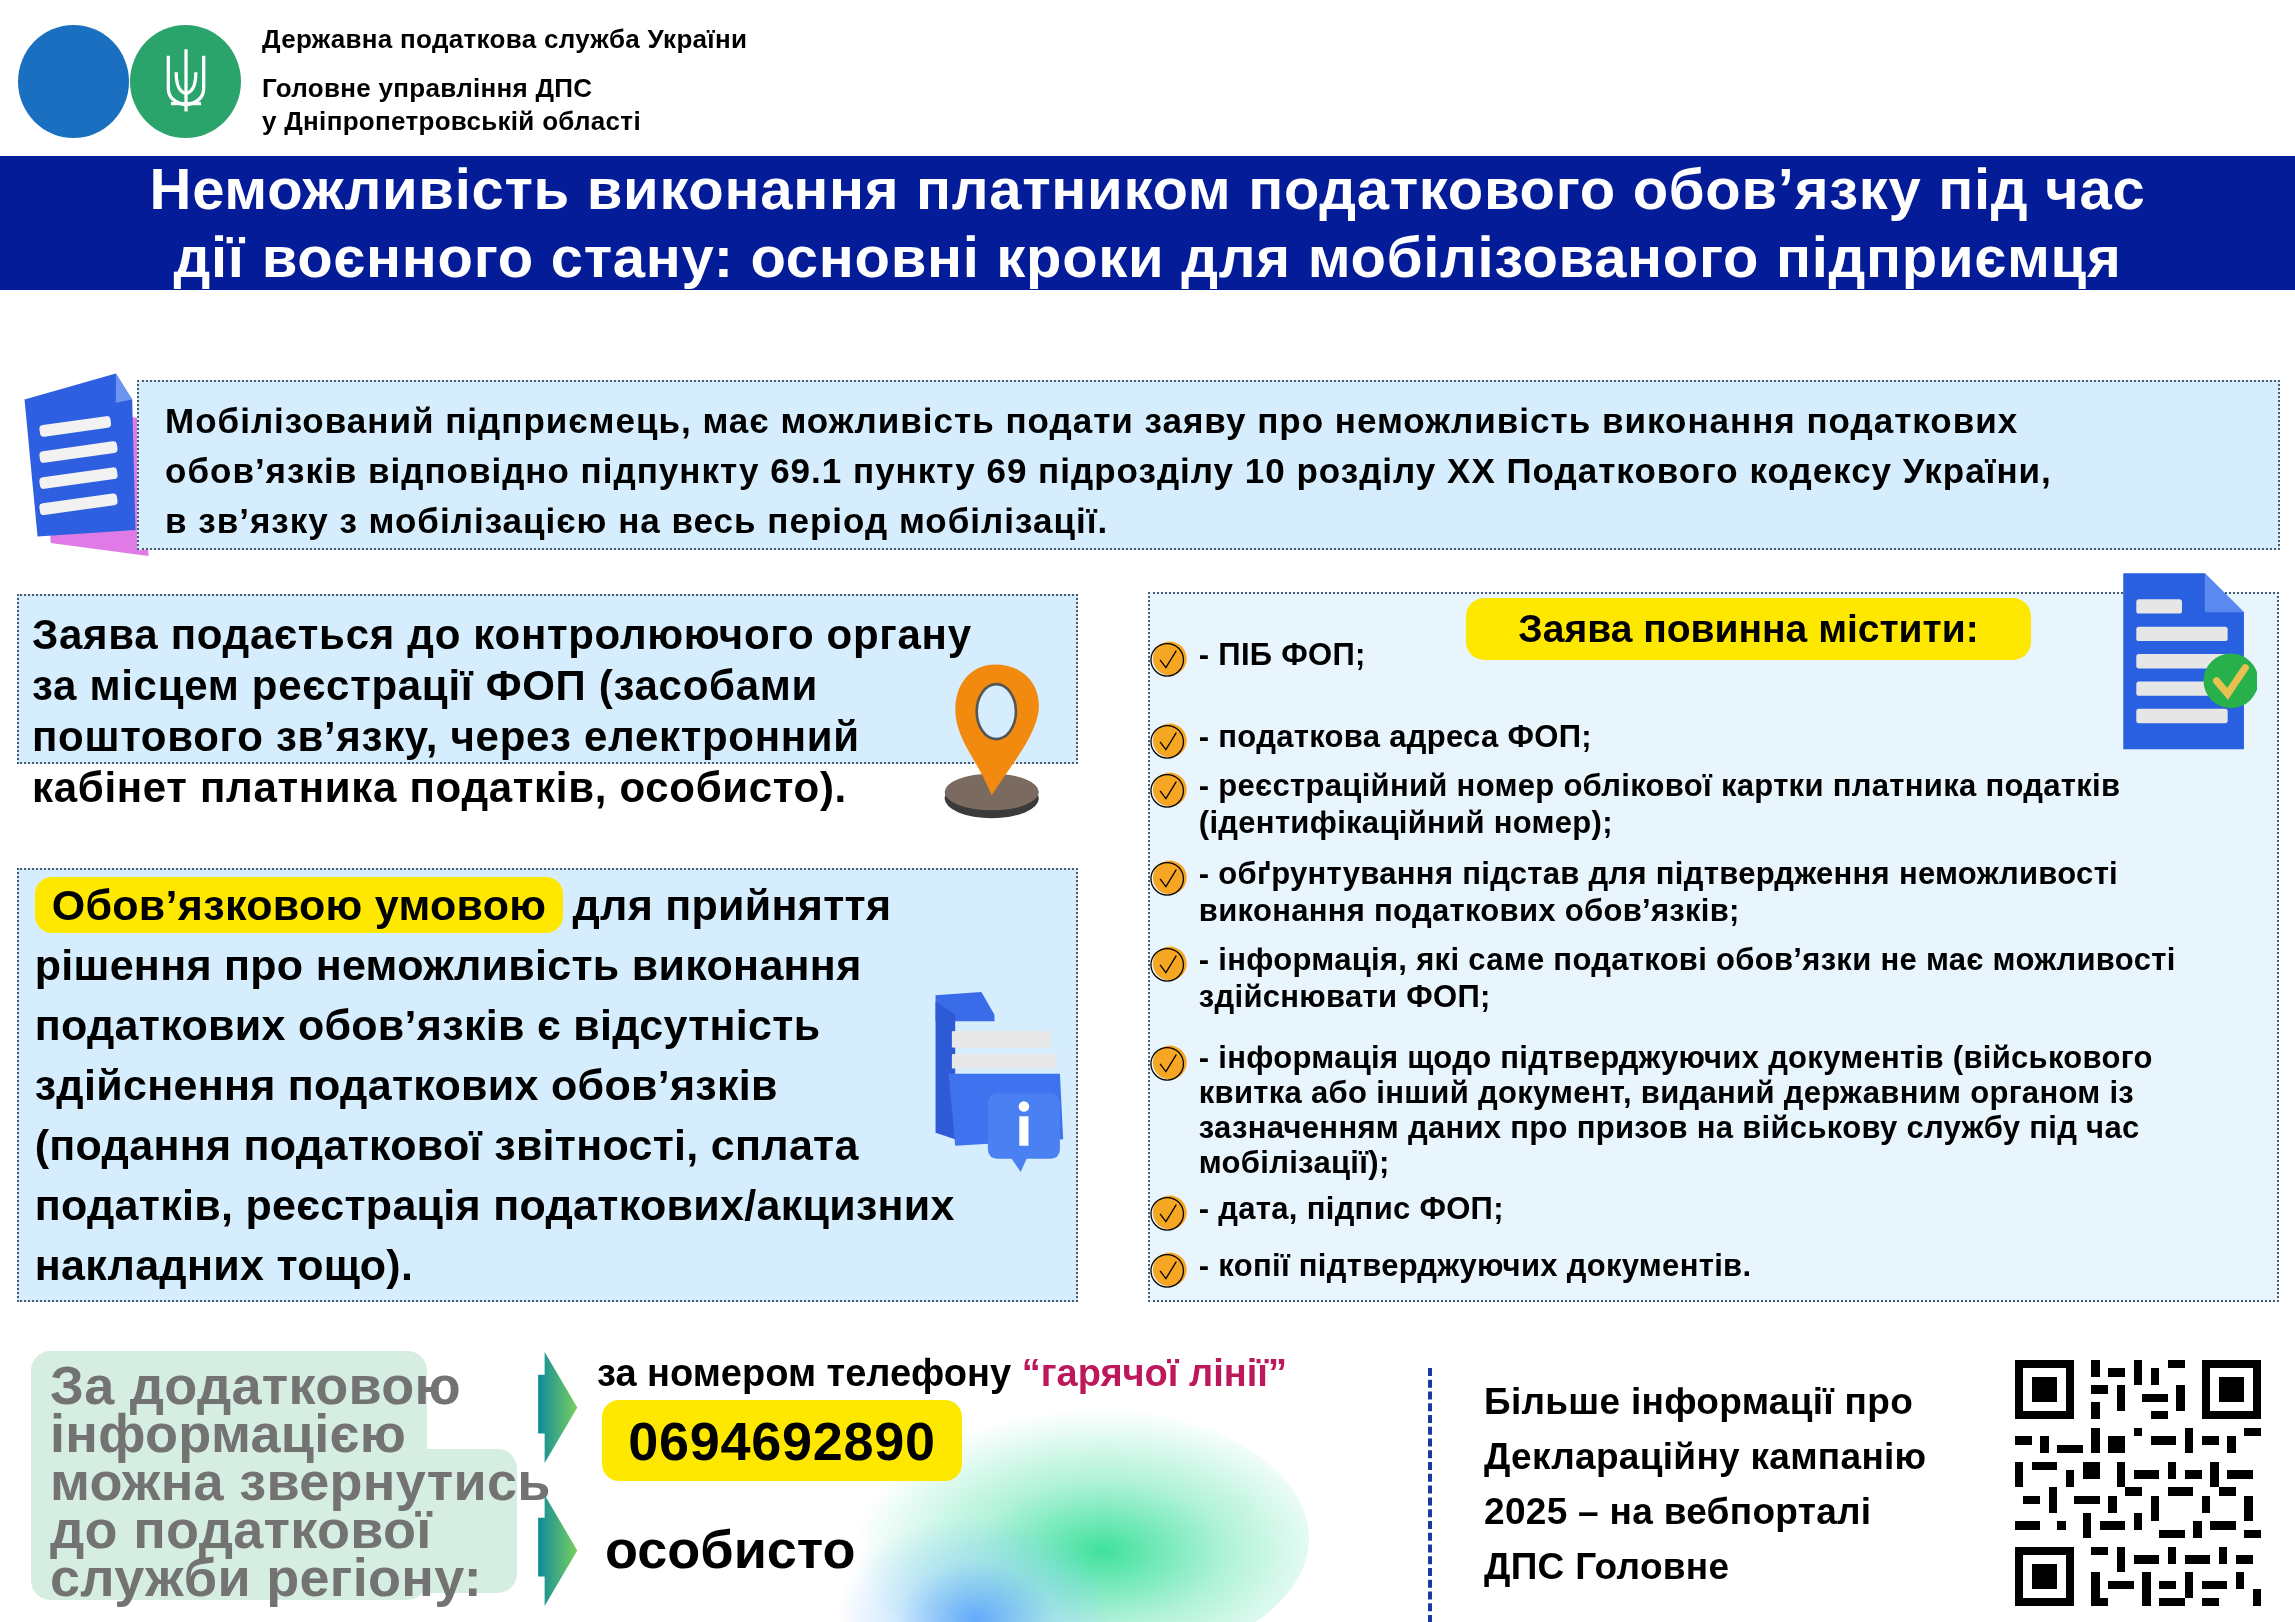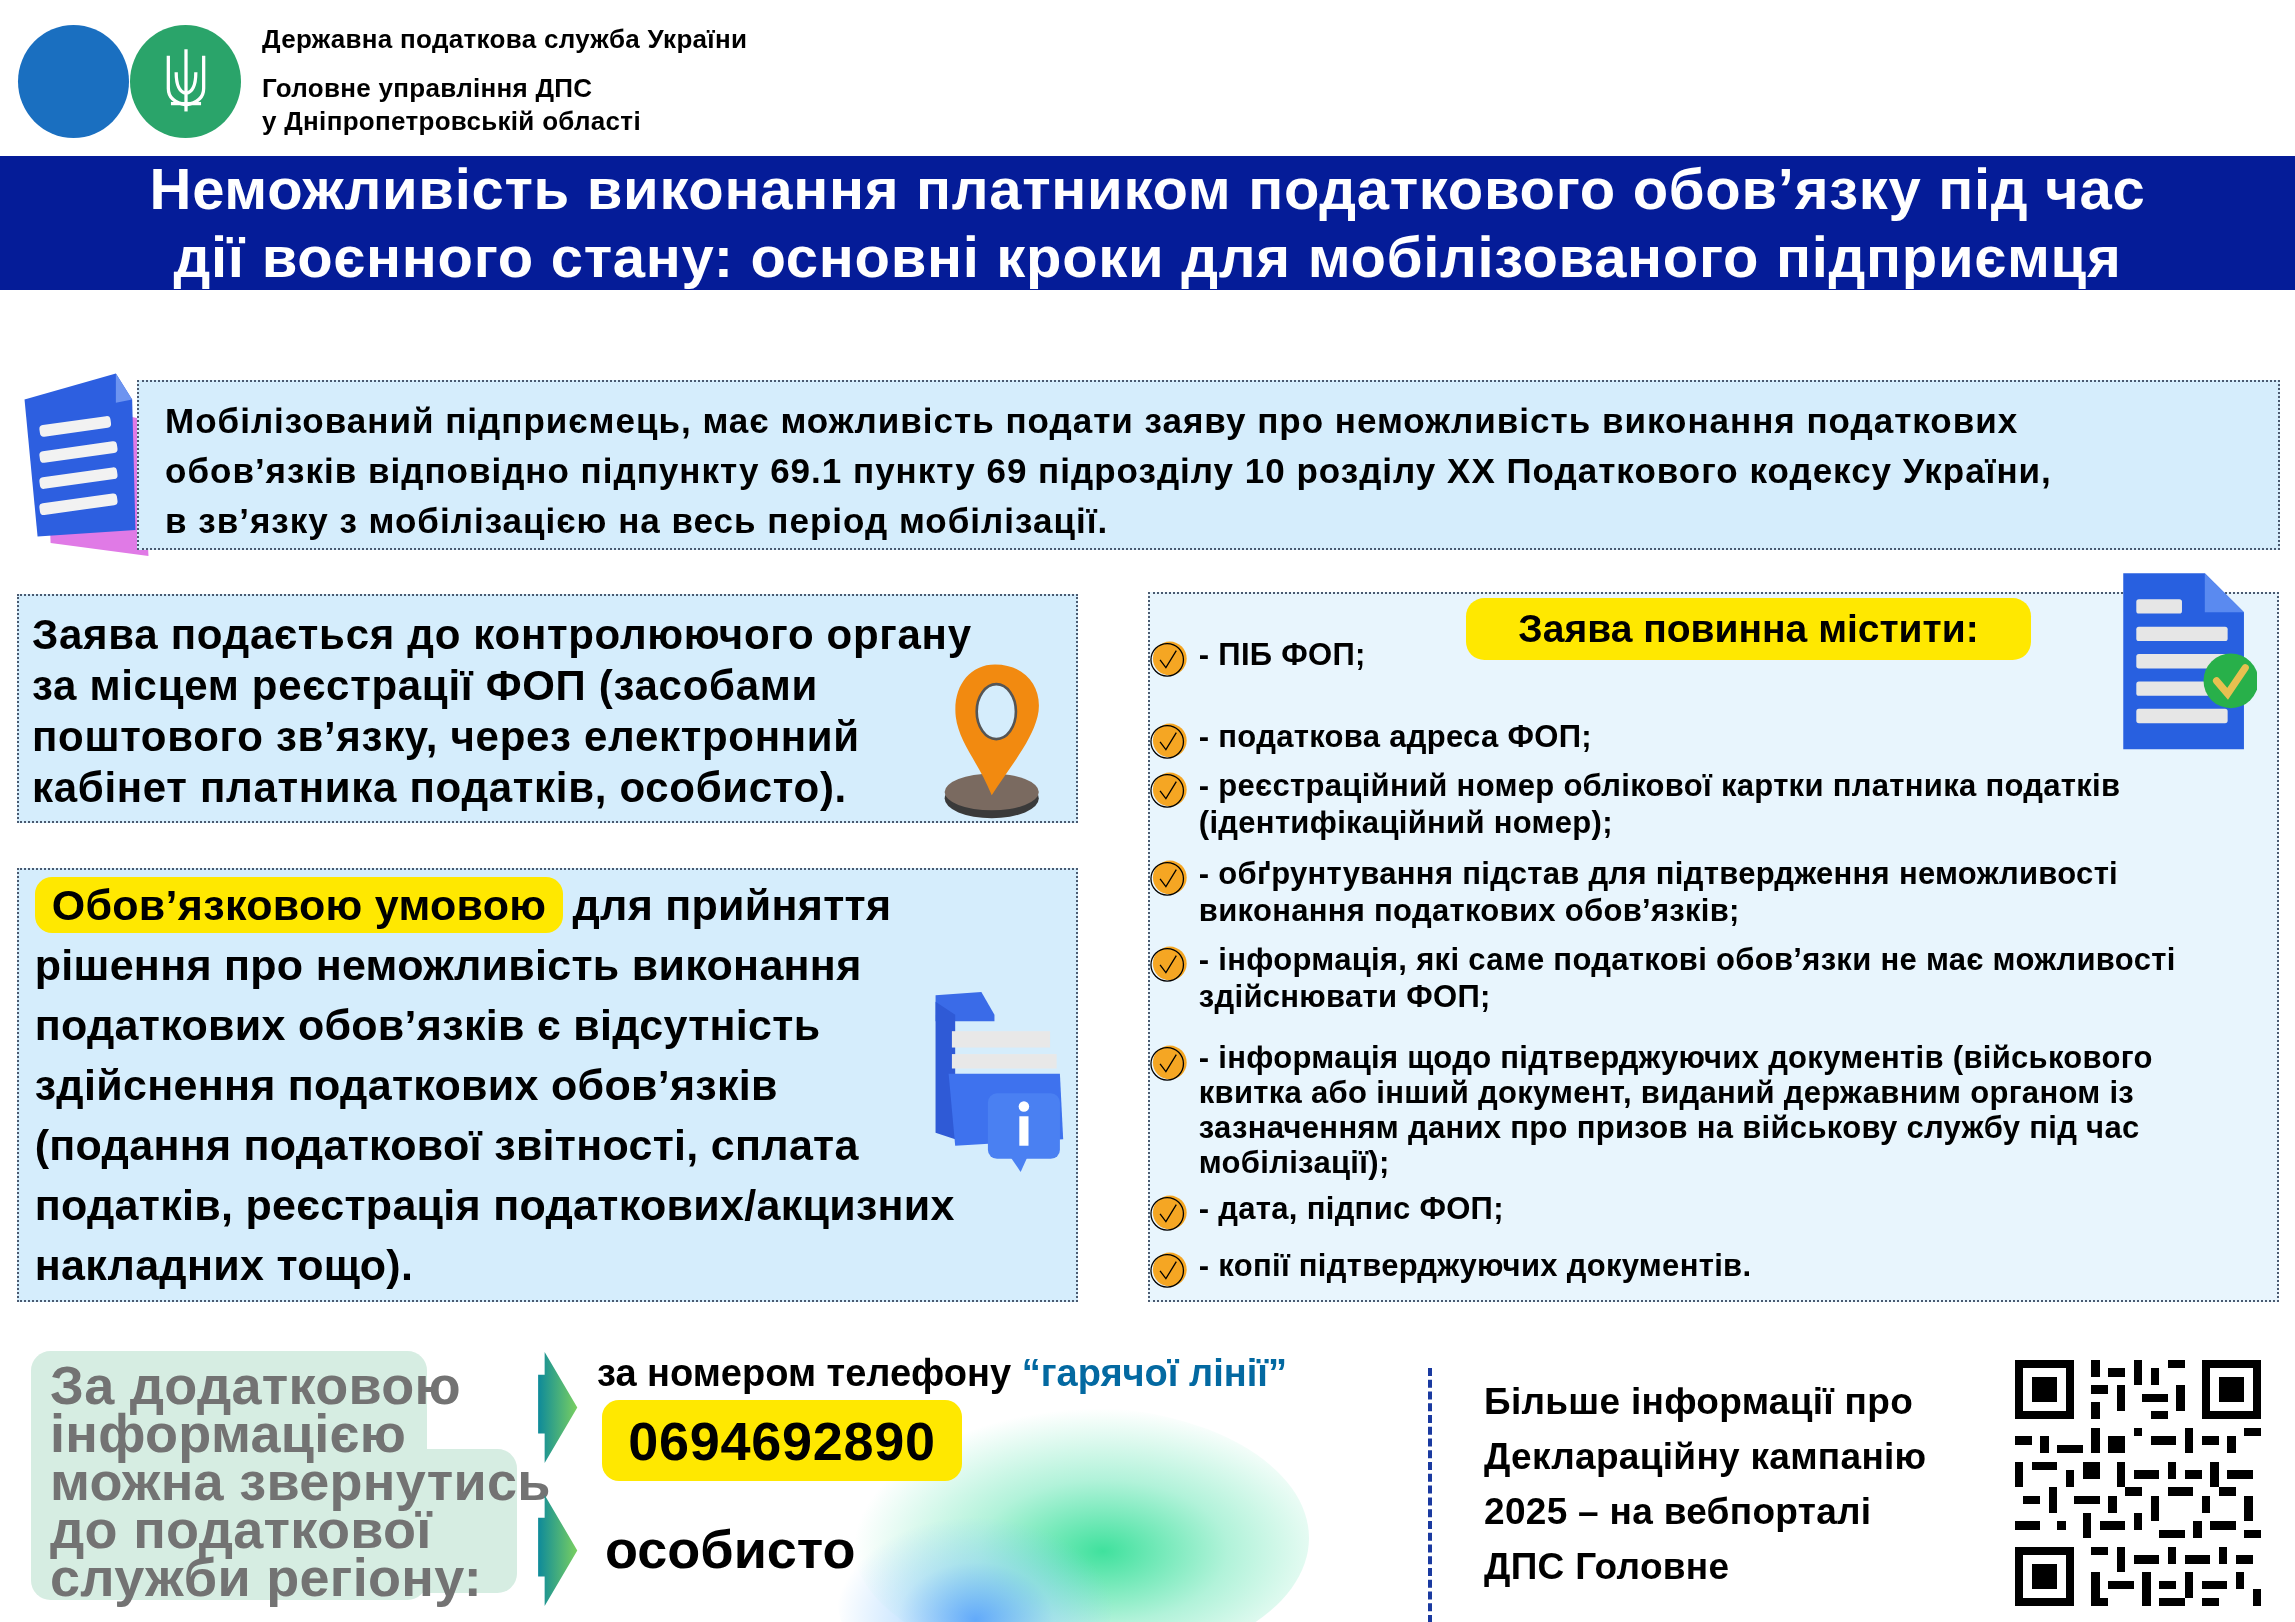--- a/index.html
+++ b/index.html
@@ -17,39 +17,39 @@
   .banner { left: 0; top: 156px; width: 2295px; height: 134px; background: #051c98; display: flex; flex-direction: column; align-items: center; justify-content: center; }
   .banner div { color: #fff; font-weight: bold; font-size: 58px; line-height: 68px; text-align: center; letter-spacing: 0.7px; }
 
   
   .box { background: #d5edfc; border: 2px dotted #4a5a70; }
   .box-light { background: #e8f5fd; border: 2px dotted #4a5a70; }
 
   .intro { left: 137px; top: 380px; width: 2143px; height: 170px; padding: 14.4px 0 0 26px; }
   .intro p { font-weight: bold; font-size: 35px; line-height: 50px; letter-spacing: 1px; }
 
-  .submit-box { left: 17px; top: 594px; width: 1061px; height: 229px; padding: 13px 0 15px 13px; }
+  .submit-box { left: 17px; top: 594px; width: 1061px; height: 170px; padding: 13px 0 15px 13px; }
   .submit-box p { font-weight: bold; font-size: 42px; line-height: 51px; letter-spacing: 0.7px; }
 
   .cond-box { left: 17px; top: 868px; width: 1061px; height: 434px; padding: 5.2px 0 0 15.7px; }
   .cond-box p { font-weight: bold; font-size: 43px; line-height: 60px; letter-spacing: 0.3px; }
   .hl { background: #ffe800; border-radius: 17px; padding: 3.9px 17px; margin-right: 9.2px; }
 
   .req-box { left: 1148px; top: 592px; width: 1131px; height: 710px; }
   .req-title { left: 1466px; top: 598px; width: 565px; height: 62px; background: #ffe800; border-radius: 18.3px; display: flex; align-items: center; justify-content: center; font-weight: bold; font-size: 39px; }
   .req-item { left: 1150px; display: flex; align-items: flex-start; }
   .check { width: 37px; height: 39px; flex: 0 0 37px; margin-right: 11.8px; margin-top: 2.6px; }
   .req-text { font-weight: bold; font-size: 31px; line-height: 37px; letter-spacing: 0.3px; }
   .contact-bg1 { left: 31px; top: 1351px; width: 396px; height: 249px; background: #d6ede2; border-radius: 19.6px; }
   .contact-bg2 { left: 31px; top: 1449px; width: 486px; height: 144px; background: #d6ede2; border-radius: 19.6px; }
   .contact-text { left: 50px; top: 1361px; font-weight: bold; font-size: 54px; line-height: 48px; color: #737373; letter-spacing: 0.3px; }
 
   .arrow { width: 59px; height: 111px; }
   .hotline-label { left: 597px; top: 1352px; font-weight: bold; font-size: 38px; }
-  .hotline-label .red { color: #0369a1; }
+  .hotline-label .red { color: #be185d; }
   .phone { left: 602px; top: 1400px; width: 360px; height: 81px; background: #ffe800; border-radius: 17px; display: flex; align-items: center; justify-content: center; font-weight: bold; font-size: 54px; letter-spacing: 0.7px; }
   .personal { left: 605px; top: 1518px; font-weight: bold; font-size: 54px; }
 
   .glow { left: 851px; top: 1407px; width: 458px; height: 262px; border-radius: 50%; background: radial-gradient(ellipse at 55% 55%, rgba(30,220,140,0.85) 0%, rgba(100,230,180,0.5) 35%, rgba(255,255,255,0) 70%); }
   .glow2 { left: 838px; top: 1518px; width: 275px; height: 170px; border-radius: 50%; background: radial-gradient(ellipse at 50% 60%, rgba(70,150,255,0.8) 0%, rgba(140,200,255,0.4) 40%, rgba(255,255,255,0) 72%); }
 
   .divider { left: 1428px; top: 1368px; width: 0; height: 255px; border-left: 4.6px dashed #1a3aa0; }
 
   .more-info { left: 1484px; top: 1374px; font-weight: bold; font-size: 37px; line-height: 55px; letter-spacing: 0.3px; }
   .qr { left: 2015px; top: 1360px; width: 246px; height: 246px; background: #fff; }

